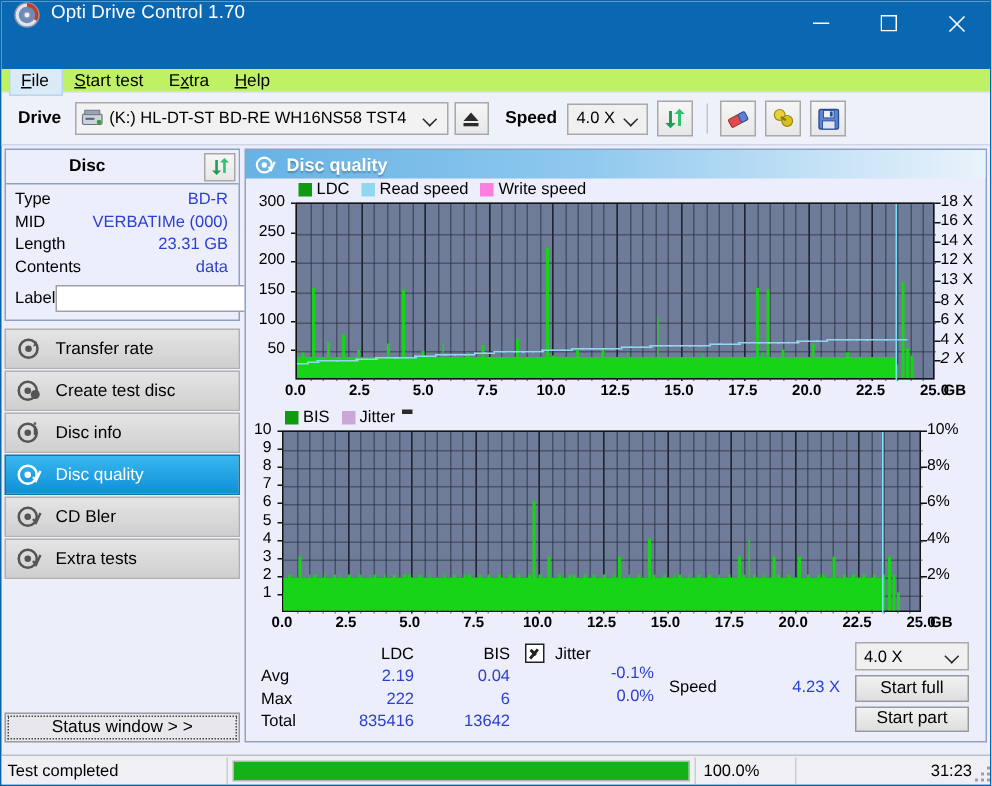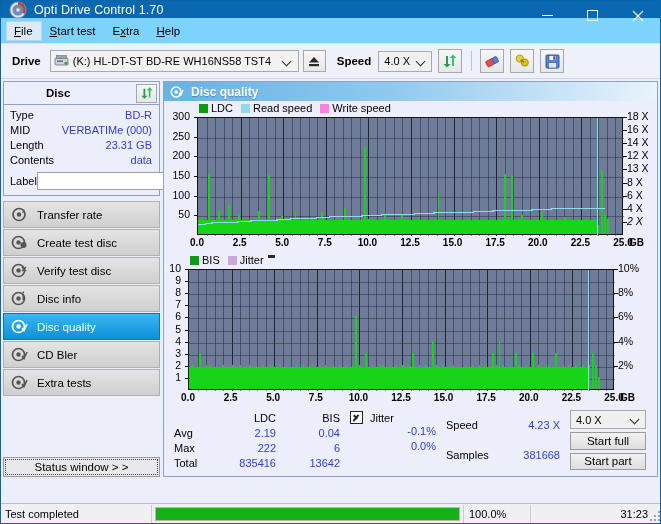--- a/index.html
+++ b/index.html
@@ -14,24 +14,24 @@
   #app {
     position: relative;
     width: 661px; height: 524px;
     border: 1px solid #0a64a8;
     background: #eceff9;
     overflow: hidden;
   }
 
   
   .titlebar {
-    height: 17px;
+    height: 45px;
     background: #0a67b1;
     display: flex;
-    align-items: center;
+    align-items: flex-start;
     position: relative;
   }
   .title-icon {
     width: 18px; height: 18px;
     margin-left: 8px; margin-right: 7px;
     position: relative;
     flex: 0 0 auto;
   }
   .title-text {
     color: #ffffff;
@@ -45,22 +45,22 @@
   }
   .win-btn {
     width: 45px; height: 29px;
     display: flex; align-items: center; justify-content: center;
     color: #fff;
   }
   .win-btn svg { display:block; }
 
   
   .menubar {
-    height: 26px;
-    background: #7dd3fc;
+    height: 16px;
+    background: #bef264;
     display: flex;
     align-items: center;
     padding-left: 5px;
     border-bottom: 1px solid #dfe3ef;
   }
   .menu-item {
     padding: 3px 9px 3px 8px;
     font-size: 11.5px;
     color: #000;
     line-height: 14px;
@@ -458,30 +458,20 @@
         </div>
         <div class="navbtn">
           <span class="nico">
             <svg width="17" height="17" viewBox="0 0 17 17">
                 <circle cx="7.5" cy="8.5" r="6" fill="none" stroke="#555" stroke-width="1.7"></circle>
                 <circle cx="7.5" cy="8.5" r="2.2" fill="#555"></circle>
                 <circle cx="12.5" cy="11" r="3" fill="#555"></circle>
               </svg>
           </span>
           <span>Create test disc</span>
-        </div>
-        <div class="navbtn">
-          <span class="nico">
-            <svg width="17" height="17" viewBox="0 0 17 17">
-                <circle cx="7.5" cy="8.5" r="6" fill="none" stroke="#555" stroke-width="1.7"></circle>
-                <circle cx="7.5" cy="8.5" r="2.2" fill="#555"></circle>
-                <path d="M11 5 L15 9 M15 5 L11 9" stroke="#555" stroke-width="1.6"></path>
-              </svg>
-          </span>
-          <span>Verify test disc</span>
         </div>
         <div class="navbtn">
           <span class="nico">
             <svg width="17" height="17" viewBox="0 0 17 17">
                 <circle cx="7.5" cy="8.5" r="6" fill="none" stroke="#555" stroke-width="1.7"></circle>
                 <circle cx="7.5" cy="8.5" r="2.2" fill="#555"></circle>
                 <rect x="11.5" y="4" width="1.6" height="6" fill="#555"></rect>
                 <rect x="11.5" y="1.6" width="1.6" height="1.6" fill="#555"></rect>
               </svg>
           </span>
@@ -1149,24 +1139,20 @@
           <div style="height:15px;text-align:right;color:#2b3fd0;font-size:11px;padding-right:6px;">-0.1%</div>
           <div style="height:15px;text-align:right;color:#2b3fd0;font-size:11px;padding-right:6px;">0.0%</div>
         </div>
 
         <table class="stat-table" style="border-spacing:0;margin-left:4px;">
           <tbody>
               <tr>
             <td class="stk" style="width:56px">Speed</td>
             <td class="stv" style="width:62px;padding-right:4px">4.23 X</td>
           </tr>
-          <tr>
-            <td class="stk">Samples</td>
-            <td class="stv" style="padding-right:4px">381668</td>
-          </tr>
         </tbody>
           </table>
 
         <div style="margin-left:6px;display:flex;flex-direction:column;gap:3px;">
           <div class="speed-combo" style="width:76px;height:19px;">
             <span class="sval">4.0 X</span>
             <span class="chev thin" style="margin-right:5px"></span>
           </div>
           <div class="btn-std" style="width:76px;height:19px;">
             <span>Start full</span>

